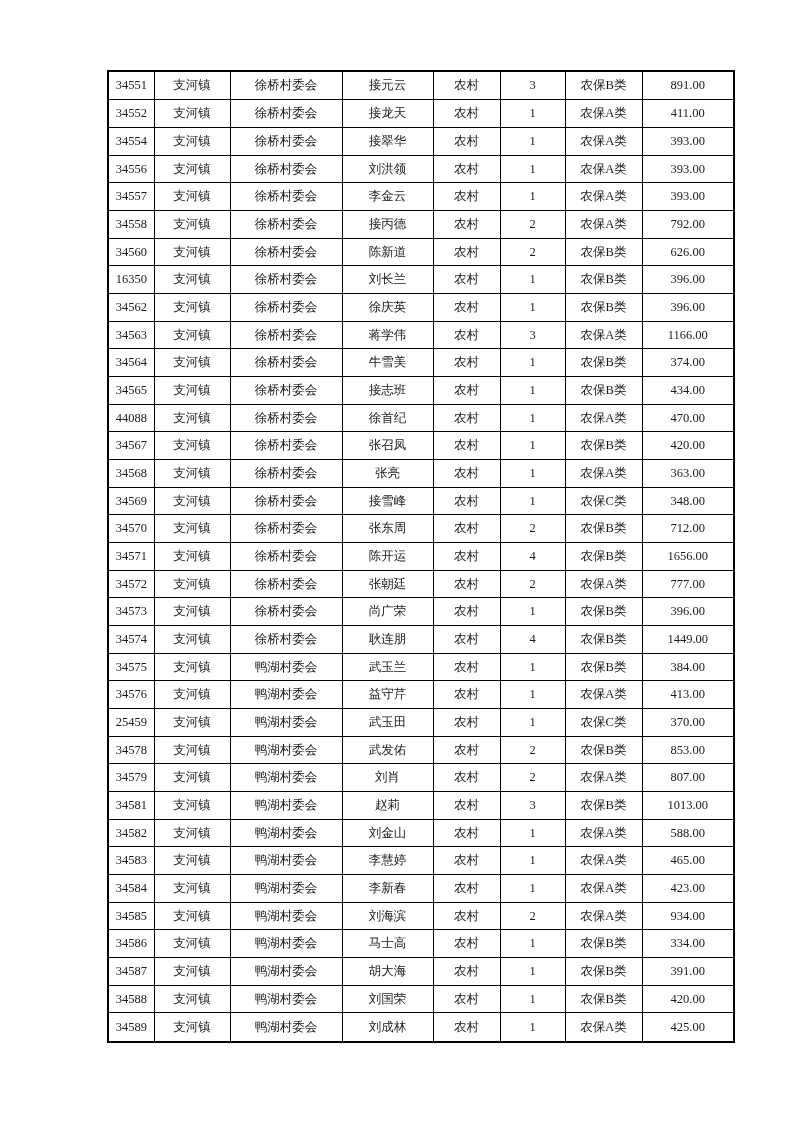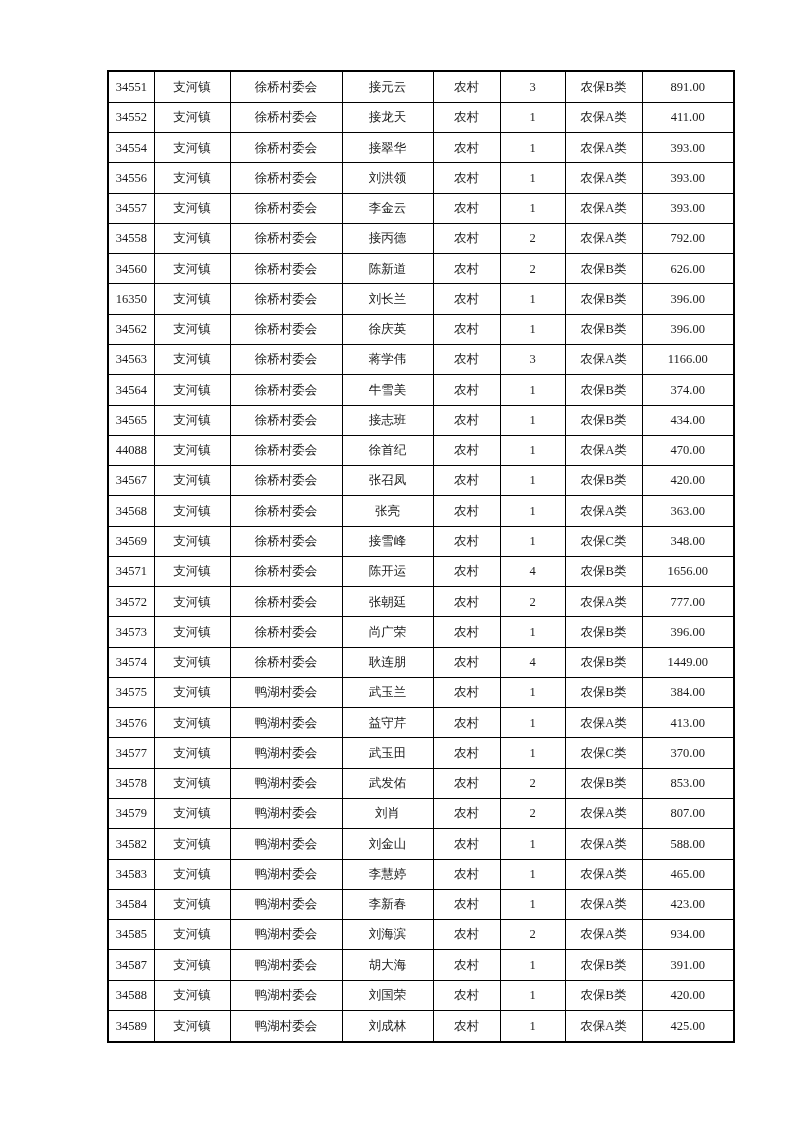--- a/index.html
+++ b/index.html
@@ -218,20 +218,30 @@
           <td>34569</td>
           <td>支河镇</td>
           <td>徐桥村委会</td>
           <td>接雪峰</td>
           <td>农村</td>
           <td>1</td>
           <td>农保C类</td>
           <td>348.00</td>
         </tr>
         <tr>
+          <td>34570</td>
+          <td>支河镇</td>
+          <td>徐桥村委会</td>
+          <td>张东周</td>
+          <td>农村</td>
+          <td>2</td>
+          <td>农保B类</td>
+          <td>712.00</td>
+        </tr>
+        <tr>
           <td>34571</td>
           <td>支河镇</td>
           <td>徐桥村委会</td>
           <td>陈开运</td>
           <td>农村</td>
           <td>4</td>
           <td>农保B类</td>
           <td>1656.00</td>
         </tr>
         <tr>
@@ -278,21 +288,21 @@
           <td>34576</td>
           <td>支河镇</td>
           <td>鸭湖村委会</td>
           <td>益守芹</td>
           <td>农村</td>
           <td>1</td>
           <td>农保A类</td>
           <td>413.00</td>
         </tr>
         <tr>
-          <td>34577</td>
+          <td>25459</td>
           <td>支河镇</td>
           <td>鸭湖村委会</td>
           <td>武玉田</td>
           <td>农村</td>
           <td>1</td>
           <td>农保C类</td>
           <td>370.00</td>
         </tr>
         <tr>
           <td>34578</td>
@@ -308,20 +318,30 @@
           <td>34579</td>
           <td>支河镇</td>
           <td>鸭湖村委会</td>
           <td>刘肖</td>
           <td>农村</td>
           <td>2</td>
           <td>农保A类</td>
           <td>807.00</td>
         </tr>
         <tr>
+          <td>34581</td>
+          <td>支河镇</td>
+          <td>鸭湖村委会</td>
+          <td>赵莉</td>
+          <td>农村</td>
+          <td>3</td>
+          <td>农保B类</td>
+          <td>1013.00</td>
+        </tr>
+        <tr>
           <td>34582</td>
           <td>支河镇</td>
           <td>鸭湖村委会</td>
           <td>刘金山</td>
           <td>农村</td>
           <td>1</td>
           <td>农保A类</td>
           <td>588.00</td>
         </tr>
         <tr>
@@ -346,20 +366,30 @@
         </tr>
         <tr>
           <td>34585</td>
           <td>支河镇</td>
           <td>鸭湖村委会</td>
           <td>刘海滨</td>
           <td>农村</td>
           <td>2</td>
           <td>农保A类</td>
           <td>934.00</td>
+        </tr>
+        <tr>
+          <td>34586</td>
+          <td>支河镇</td>
+          <td>鸭湖村委会</td>
+          <td>马士高</td>
+          <td>农村</td>
+          <td>1</td>
+          <td>农保B类</td>
+          <td>334.00</td>
         </tr>
         <tr>
           <td>34587</td>
           <td>支河镇</td>
           <td>鸭湖村委会</td>
           <td>胡大海</td>
           <td>农村</td>
           <td>1</td>
           <td>农保B类</td>
           <td>391.00</td>

